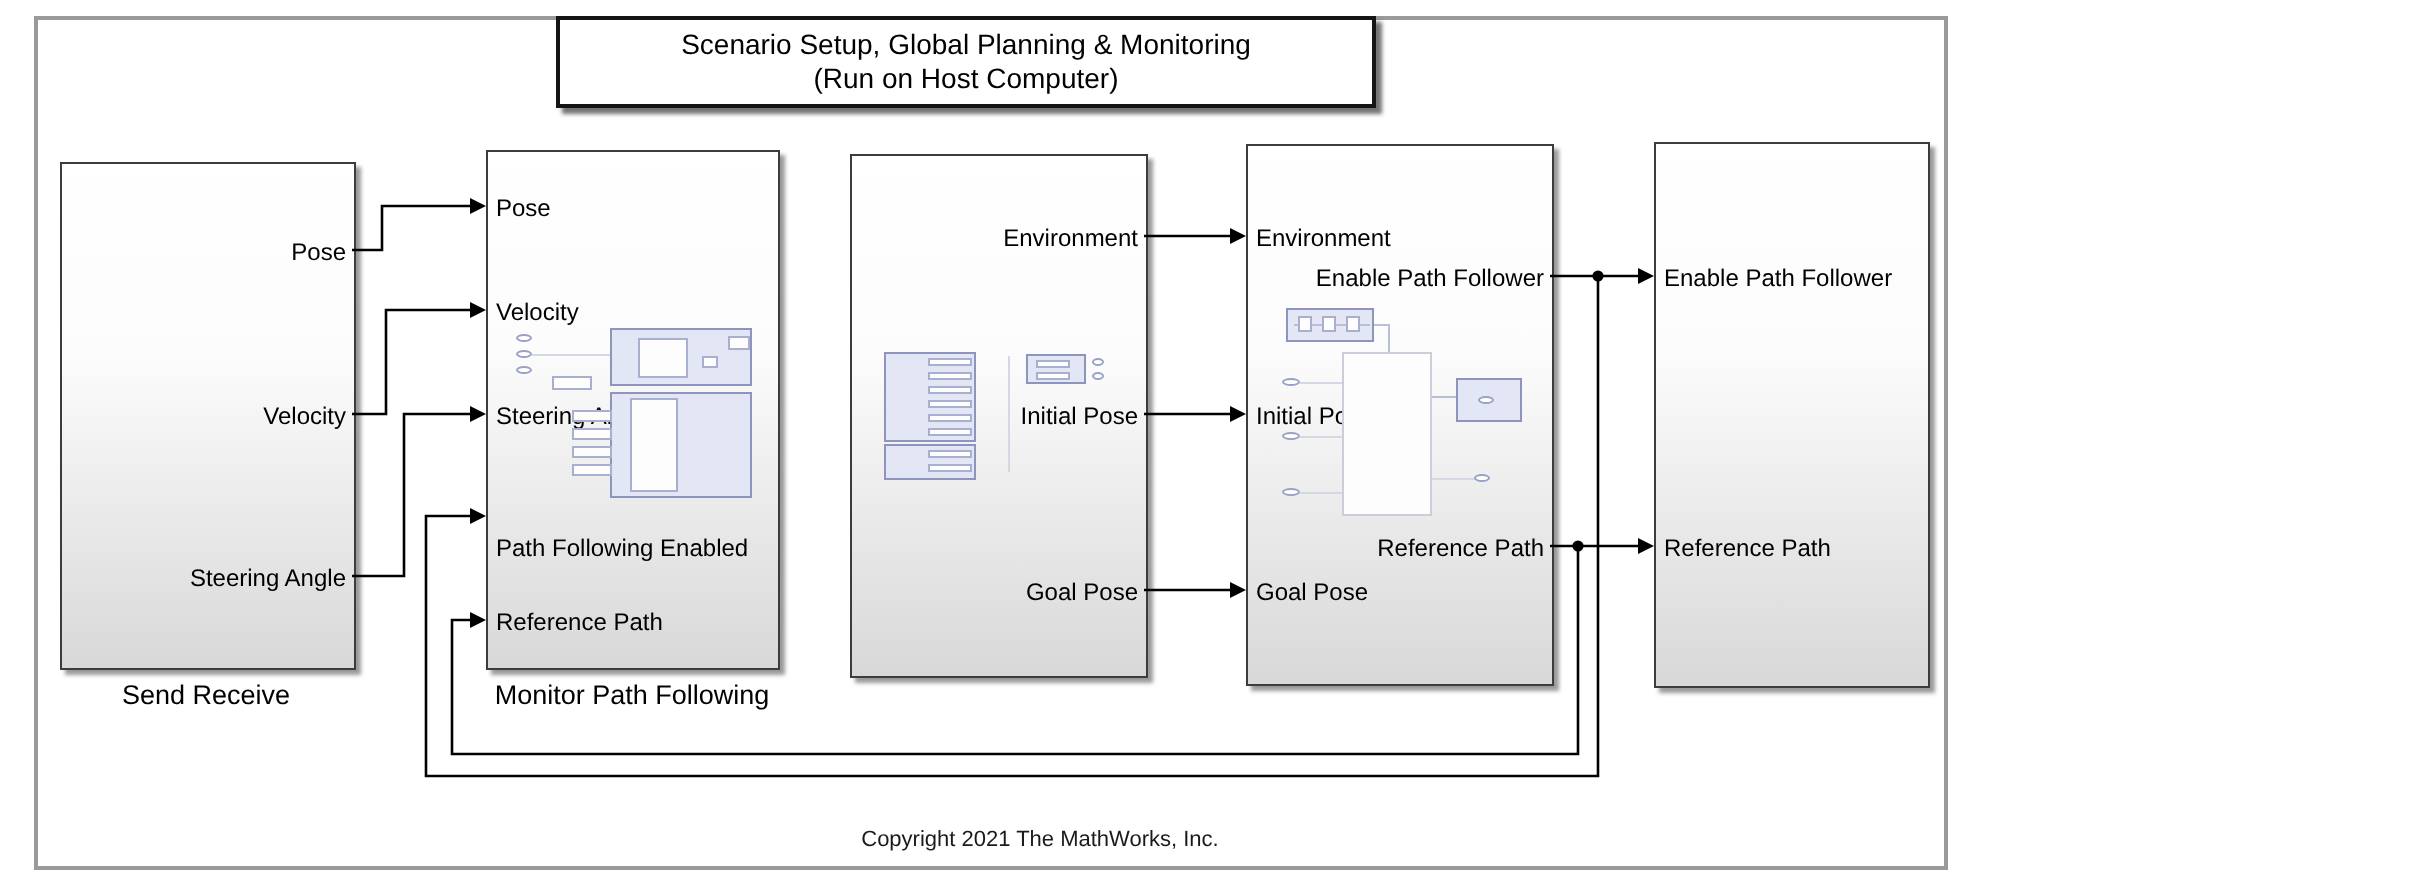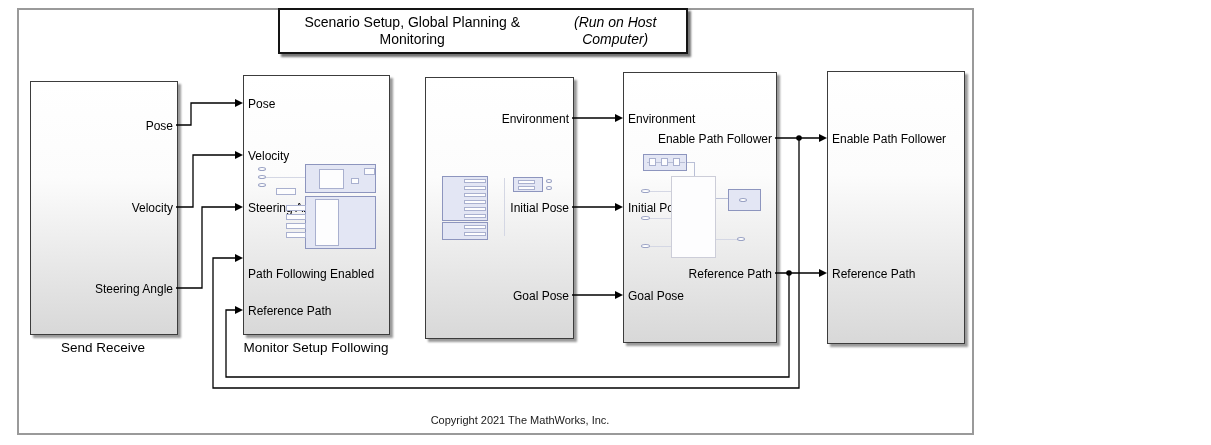--- a/index.html
+++ b/index.html
@@ -1,23 +1,23 @@
 <!DOCTYPE html>
 <html><head>
 <meta charset="utf-8">
 <style>
   html,body{margin:0;padding:0;background:#ffffff;}
   .canvas{position:relative;width:1211px;height:445px;background:#ffffff;overflow:hidden;
           font-family:"Liberation Sans","DejaVu Sans",sans-serif;color:#000;}
   .frame{position:absolute;left:17px;top:8px;width:953px;height:423px;border:2px solid #9a9a9a;background:#fff;}
   .title-box{position:absolute;left:278px;top:8px;width:406px;height:42px;background:#fff;
              border:2px solid #141414;box-shadow:3px 3px 2px rgba(0,0,0,.55);
-             display:flex;flex-direction:row;align-items:center;justify-content:center;
+             display:flex;flex-direction:column;align-items:center;justify-content:center;
              font-size:14px;line-height:17px;text-align:center;}
-  .title-box .l2{font-style:italic;}
+  .title-box .l2{}
   .sl-block{position:absolute;border:1.5px solid #3c3c3c;
             background:linear-gradient(to bottom,#ffffff 0%,#fcfcfc 38%,#d8d8d8 100%);
             box-shadow:2.5px 2.5px 2px rgba(0,0,0,.40);}
   .port{position:absolute;height:16px;line-height:16px;font-size:12px;white-space:nowrap;}
   .port.in{left:4px;}
   .port.out{right:4px;text-align:right;}
   .blk-label{position:absolute;height:16px;line-height:16px;font-size:13.5px;text-align:center;white-space:nowrap;}
   .copyright{position:absolute;left:320px;top:414px;width:400px;text-align:center;font-size:11px;color:#1a1a1a;}
   .wires{position:absolute;left:0;top:0;width:1211px;height:445px;}
   
@@ -64,21 +64,21 @@
     <div class="pv wht" style="left:75px;top:93px;width:25px;height:20px"></div>
     <div class="pv wht" style="left:107px;top:102px;width:8px;height:6px"></div>
     <div class="pv wht" style="left:120px;top:92px;width:11px;height:7px"></div>
     <div class="pv lav" style="left:61px;top:120px;width:71px;height:53px"></div>
     <div class="pv wht" style="left:71px;top:123px;width:24px;height:47px"></div>
     <div class="pv wht" style="left:42px;top:129px;width:20px;height:6px"></div>
     <div class="pv wht" style="left:42px;top:138px;width:20px;height:6px"></div>
     <div class="pv wht" style="left:42px;top:147px;width:20px;height:6px"></div>
     <div class="pv wht" style="left:42px;top:156px;width:20px;height:6px"></div>
   </div>
-  <div class="blk-label" style="left:206px;top:340px;width:220px">Monitor Setup Following</div>
+  <div class="blk-label" style="left:206px;top:340px;width:220px">Monitor Path Following</div>
 
   <div class="sl-block" style="left:425px;top:77px;width:147px;height:260px">
     <div class="port out" style="top:33px">Environment</div>
     <div class="port out" style="top:122px">Initial Pose</div>
     <div class="port out" style="top:210px">Goal Pose</div>
 
     <div class="pv lav" style="left:16px;top:98px;width:46px;height:45px"></div>
     <div class="pv wht" style="left:38px;top:101px;width:22px;height:4px"></div>
     <div class="pv wht" style="left:38px;top:108px;width:22px;height:4px"></div>
     <div class="pv wht" style="left:38px;top:115px;width:22px;height:4px"></div>

